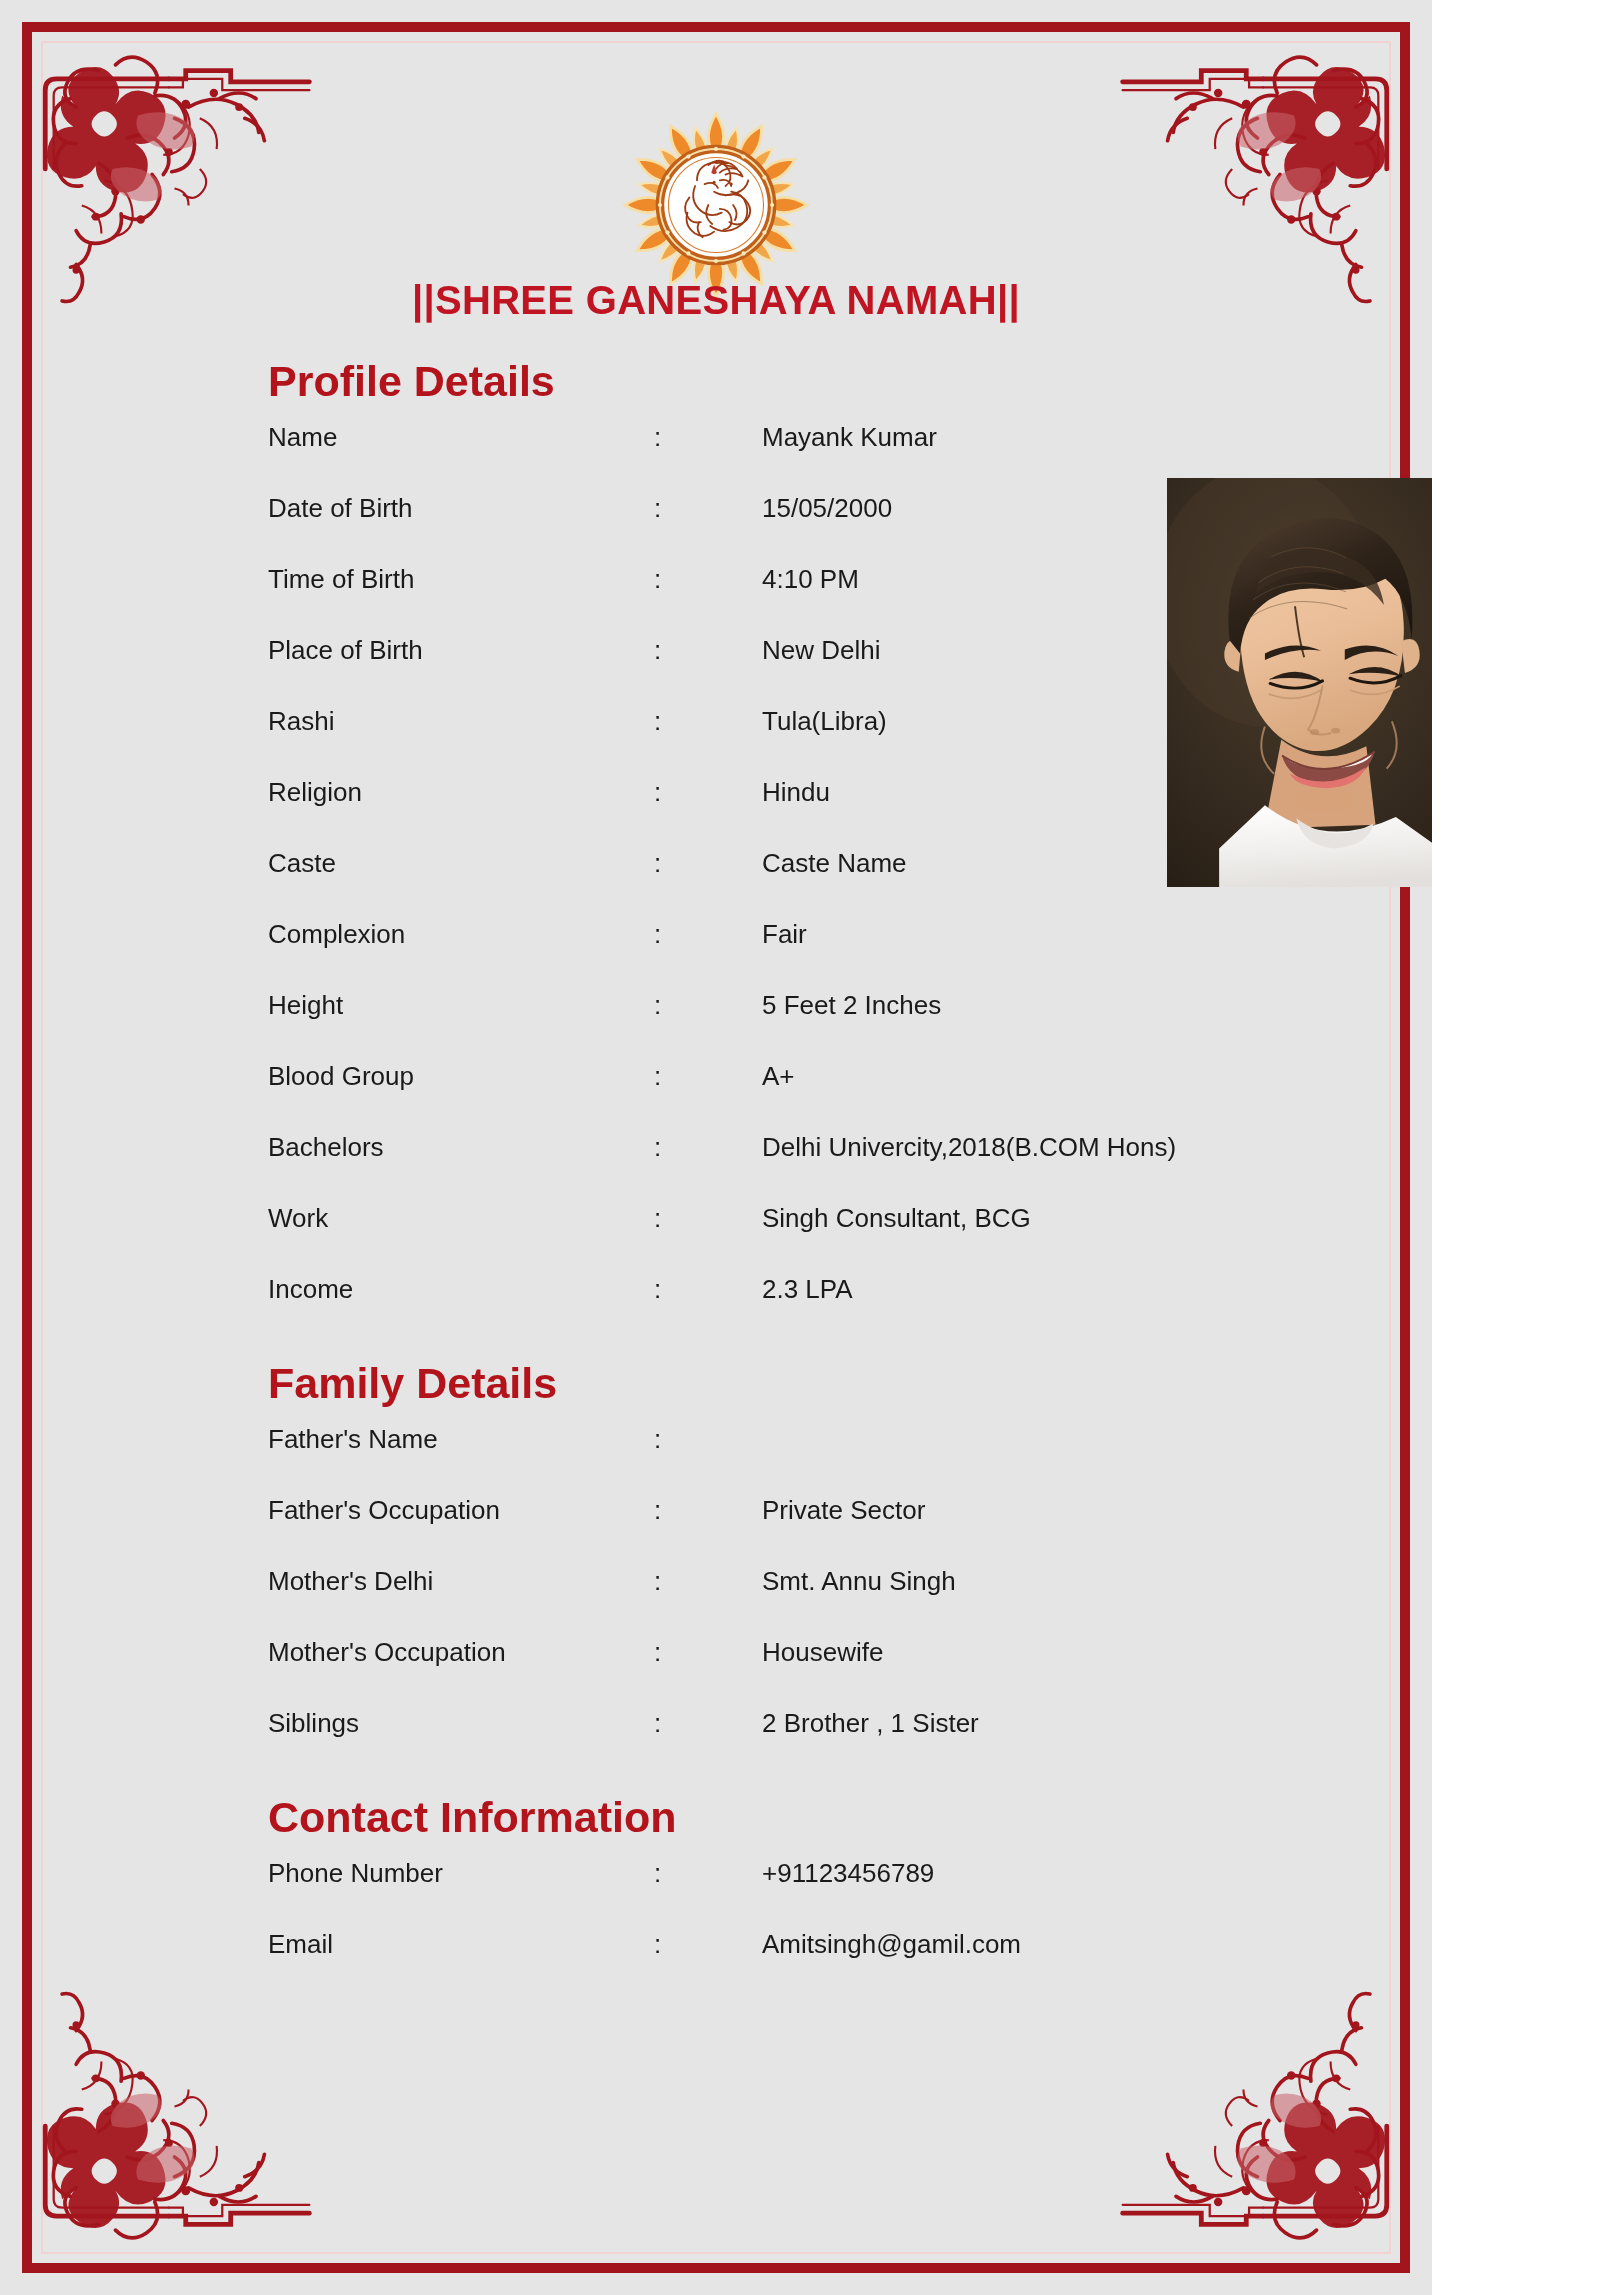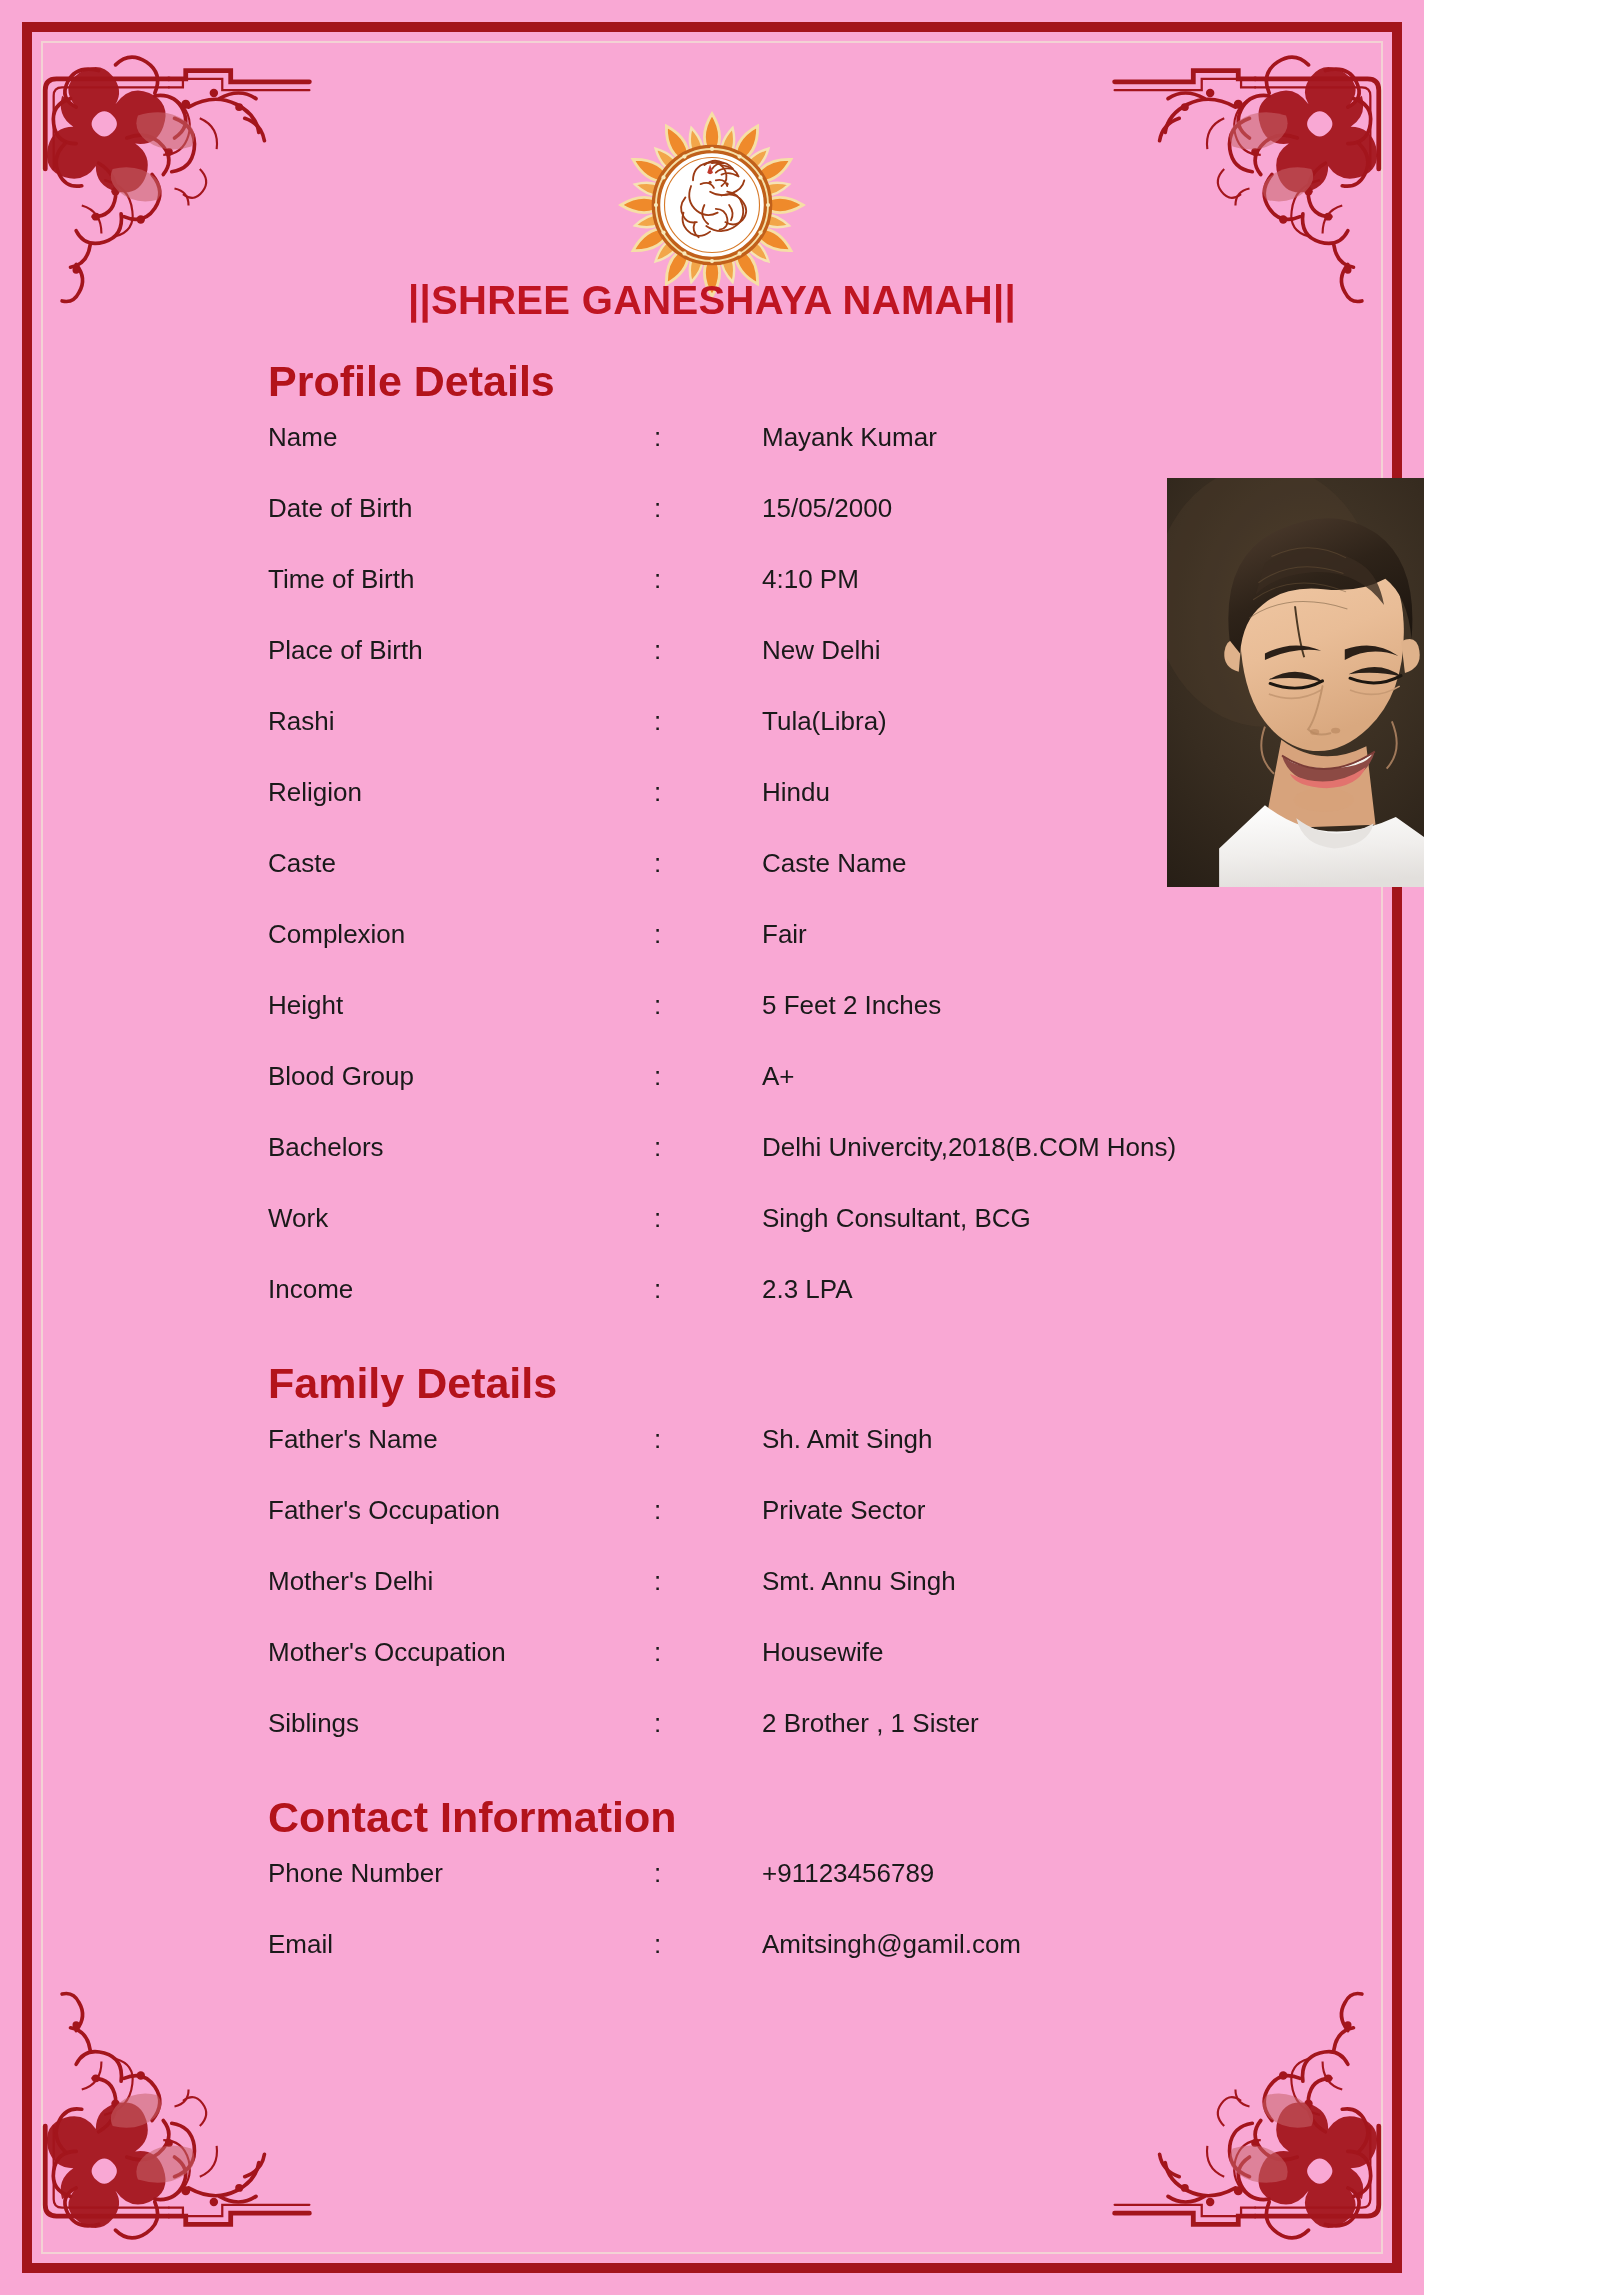--- a/index.html
+++ b/index.html
@@ -9,22 +9,23 @@
     background: #ffffff;
   }
   body {
     font-family: "Liberation Sans", sans-serif;
   }
 
   #page {
     position: relative;
     width: 1424px;
     height: 2295px;
-    background: #f9a8d4;
+    background: #e5e5e5;
     overflow: hidden;
+    padding-left: 8px;
   }
 
   
   .frame-outer {
     position: absolute;
     left: 21.6px;
     top: 21.6px;
     right: 21.6px;
     bottom: 21.6px;
     border: 10.5px solid #a3151c;
@@ -575,21 +576,20 @@
         </div>
       </div>
     </div>
 
     <div class="section">
       <h2 class="section-heading tight-top">Family Details</h2>
       <div class="rows">
         <div class="row">
           <span class="lbl">Father's Name</span>
           <span class="sep">:</span>
-          <span class="val">Sh. Amit Singh</span>
         </div>
         <div class="row">
           <span class="lbl">Father's Occupation</span>
           <span class="sep">:</span>
           <span class="val">Private Sector</span>
         </div>
         <div class="row">
           <span class="lbl">Mother's Delhi</span>
           <span class="sep">:</span>
           <span class="val">Smt. Annu Singh</span>

